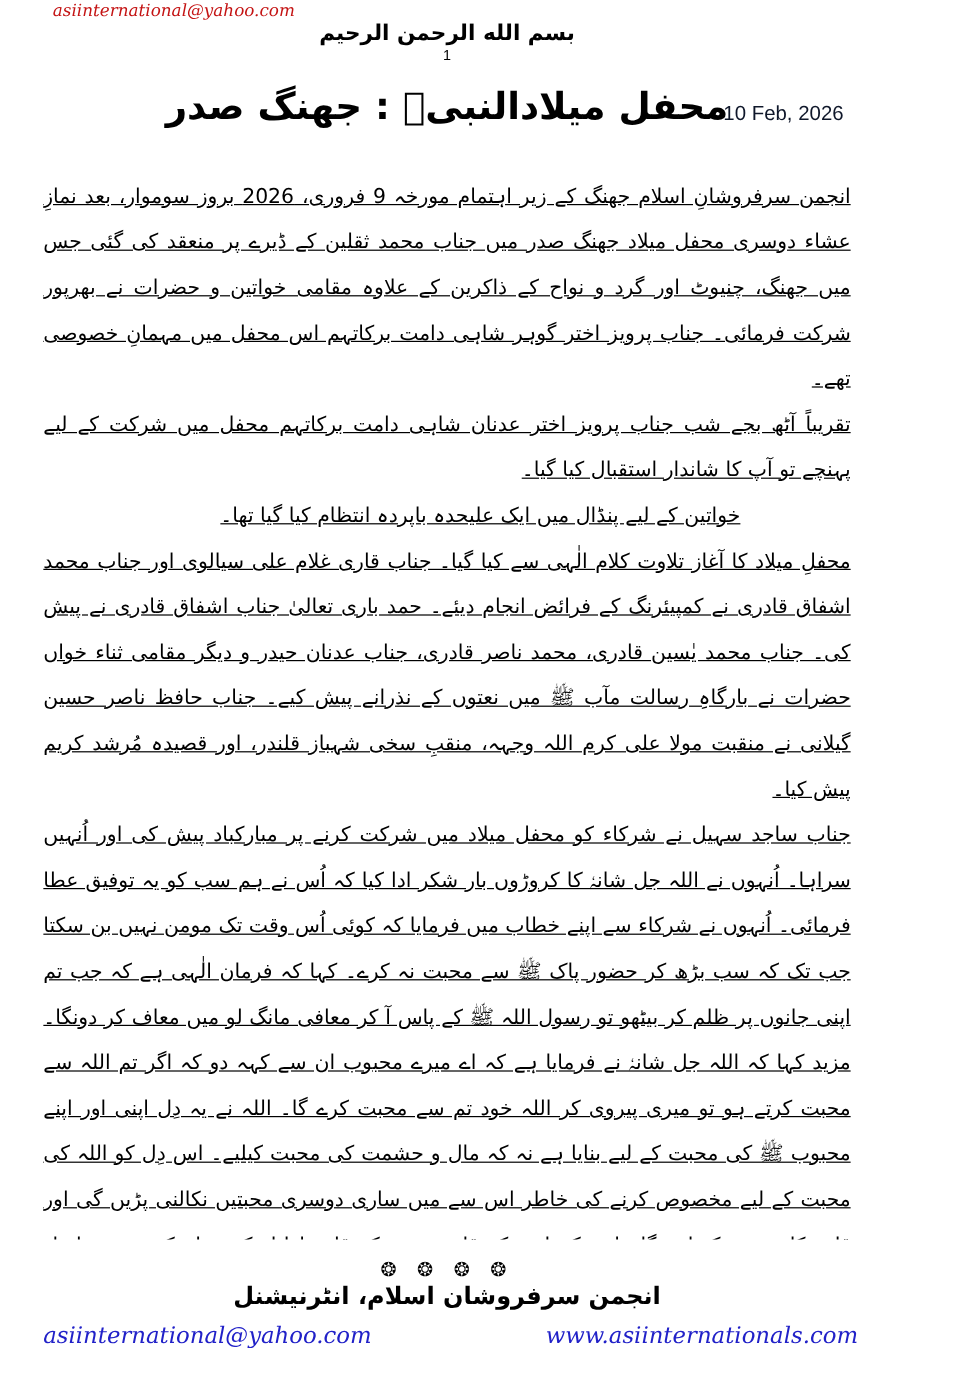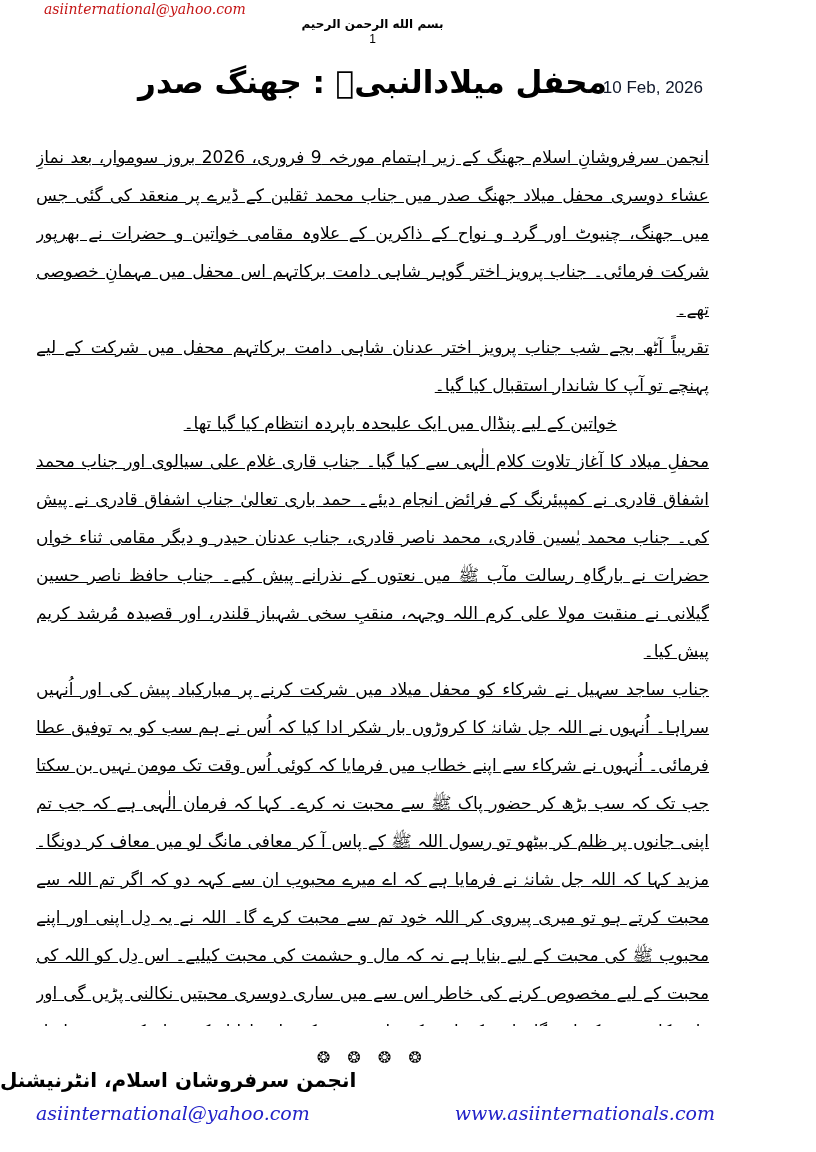--- a/index.html
+++ b/index.html
@@ -21,21 +21,21 @@
     font-family: "DejaVu Serif", serif;
     font-style: italic;
     font-size: 14px;
     color: #c41414;
   }
   .bismillah {
     margin-top: 17px;
     text-align: center;
     direction: rtl;
     font-weight: bold;
-    font-size: 12px;
+    font-size: 18px;
   }
   .page-number {
     text-align: center;
     font-size: 12px;
     font-family: "Liberation Sans", sans-serif;
     margin-top: 1px;
   }
   .title-row { position: relative; height: 72px; }
   .doc-title {
     margin: 6px 0 0 0;
@@ -72,21 +72,21 @@
   .ornaments {
     position: absolute;
     top: 1048px; left: 0; right: 0;
     text-align: center;
     font-size: 16px;
     letter-spacing: 6px;
   }
   .org-name {
     position: absolute;
     top: 1068px; left: 0; right: 0;
-    text-align: left;
+    text-align: center;
     direction: rtl;
     font-weight: bold;
     font-size: 20px;
   }
   .footer-links {
     position: absolute;
     top: 1102px; left: 36px; right: 30px;
     display: flex;
     justify-content: space-between;
     font-family: "DejaVu Serif", serif;

